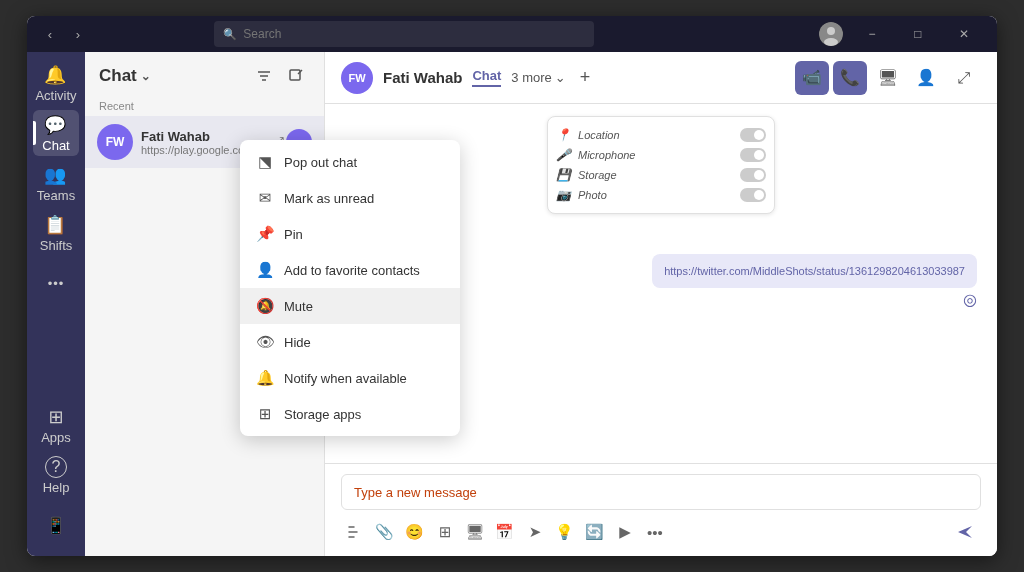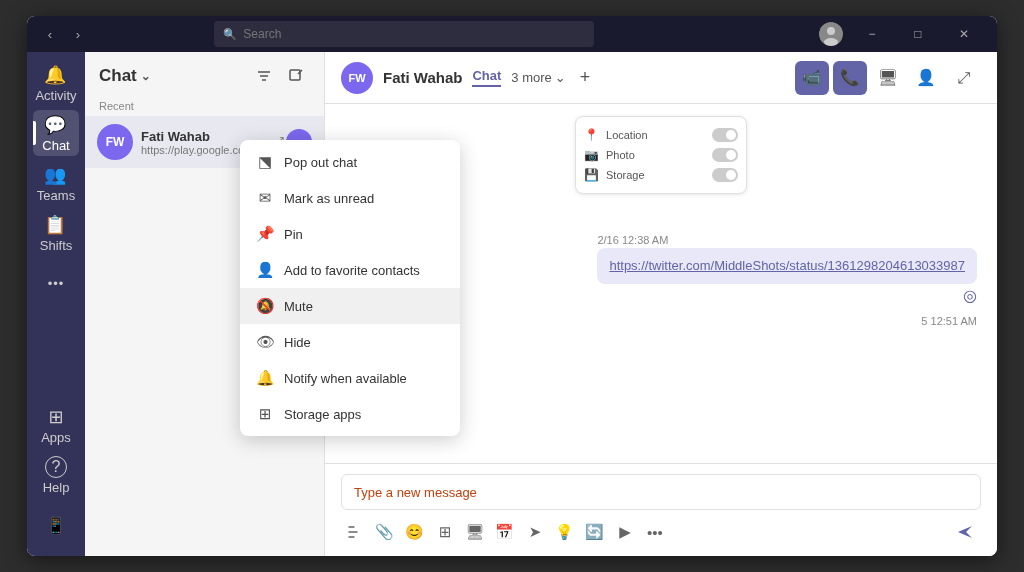--- a/index.html
+++ b/index.html
@@ -341,27 +341,28 @@
       flex: 1;
       overflow-y: auto;
       padding: 12px 20px;
       display: flex;
       flex-direction: column;
       gap: 10px;
       position: relative;
     }
     
     .permission-card {
-      width: 172px;
+      width: 228px;
       background: #fff;
       border: 1px solid #e0e0e0;
       border-radius: 8px;
       padding: 8px;
       align-self: center;
       box-shadow: 0 1px 4px rgba(0,0,0,0.1);
+      font-style: italic;
     }
     .permission-row {
       display: flex;
       align-items: center;
       justify-content: space-between;
       padding: 3px 0;
       font-size: 11px;
       color: #555;
     }
     .permission-row .p-icon { font-size: 12px; color: #666; margin-right: 4px; }
@@ -393,21 +394,21 @@
     }
     .msg-meta { font-size: 11px; color: #888; margin-bottom: 2px; }
     .msg-text {
       background: #e8e8f8;
       border-radius: 8px;
       padding: 8px 12px;
       font-size: 12px;
       color: #333;
       line-height: 1.5;
     }
-    .msg-link { color: #6264a7; text-decoration: underline; font-size: 13px; }
+    .msg-link { color: #6264a7; font-size: 11px; }
     .msg-status { font-size: 16px; color: #6264a7; margin-top: 2px; text-align: right; }
     .message-bubble2 {
       max-width: 500px;
       align-self: flex-end;
     }
     .msg-text2 {
       background: #f5f5f5;
       border-radius: 8px;
       padding: 8px 12px;
       font-size: 12px;
@@ -621,41 +622,43 @@
       </div>
 
       <div class="messages-area">
 
         <div class="permission-card">
           <div class="permission-row">
             <span><span class="p-icon">📍</span> Location</span>
             <div class="toggle-off"></div>
           </div>
           <div class="permission-row">
-            <span><span class="p-icon">📷</span> Photo</span>
+            <span><span class="p-icon">🎤</span> Microphone</span>
             <div class="toggle-off"></div>
           </div>
           <div class="permission-row">
             <span><span class="p-icon">💾</span> Storage</span>
             <div class="toggle-off"></div>
           </div>
+          <div class="permission-row">
+            <span><span class="p-icon">📷</span> Photo</span>
+            <div class="toggle-off"></div>
+          </div>
         </div>
 
         <div class="date-divider">February 16, 2021</div>
 
         <div class="message-bubble">
-          <div class="msg-meta">2/16 12:38 AM</div>
           <div class="msg-text">
             <a class="msg-link">https://twitter.com/MiddleShots/status/1361298204613033987</a>
           </div>
           <div class="msg-status">◎</div>
         </div>
 
         <div class="message-bubble2">
-          <div class="msg-meta">5 12:51 AM</div>
         </div>
       </div>
 
       <div class="chat-input-area">
         <div class="chat-input-box">
           <span style="color:#c2410c;font-size:13px">Type a new message</span>
         </div>
         <div class="chat-toolbar">
           <button class="tb-btn">
             <svg width="16" height="16" viewBox="0 0 16 16" fill="none">

